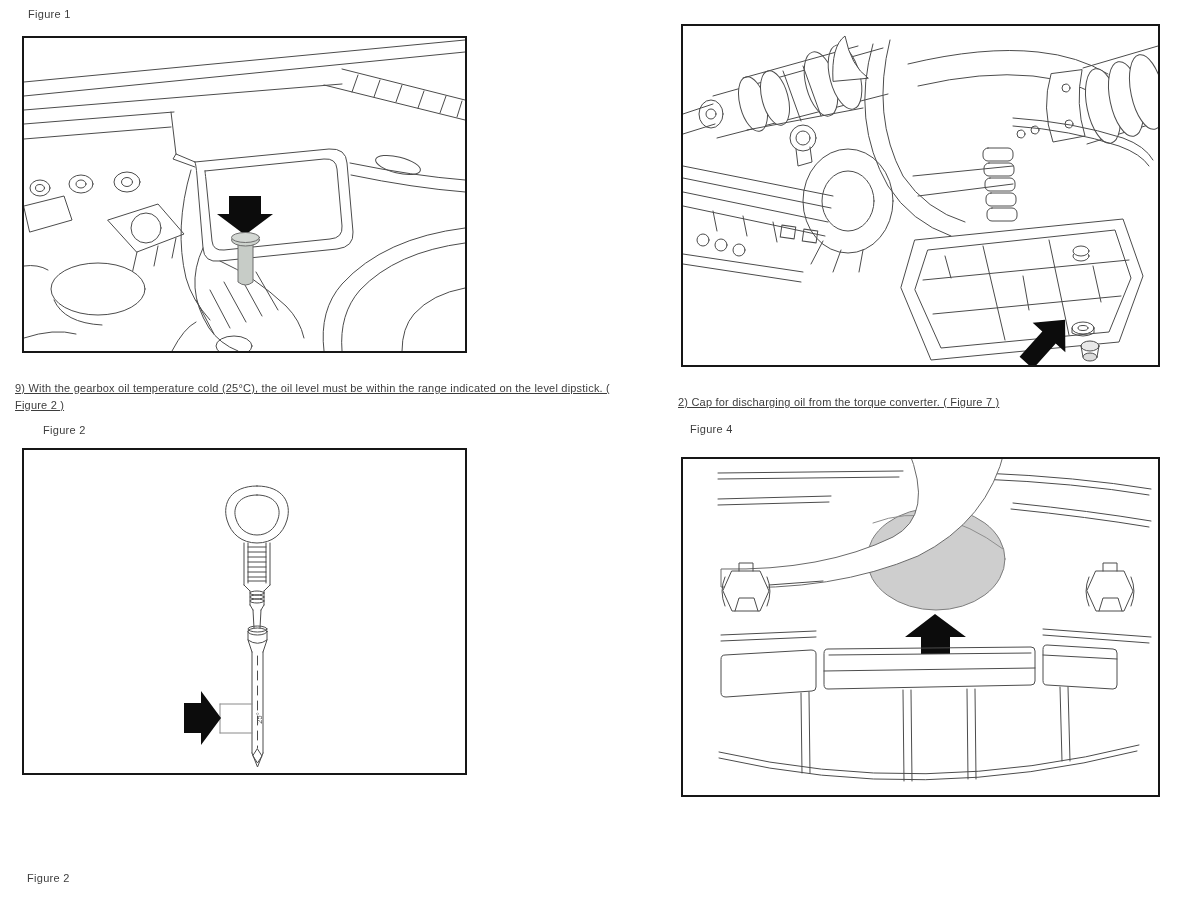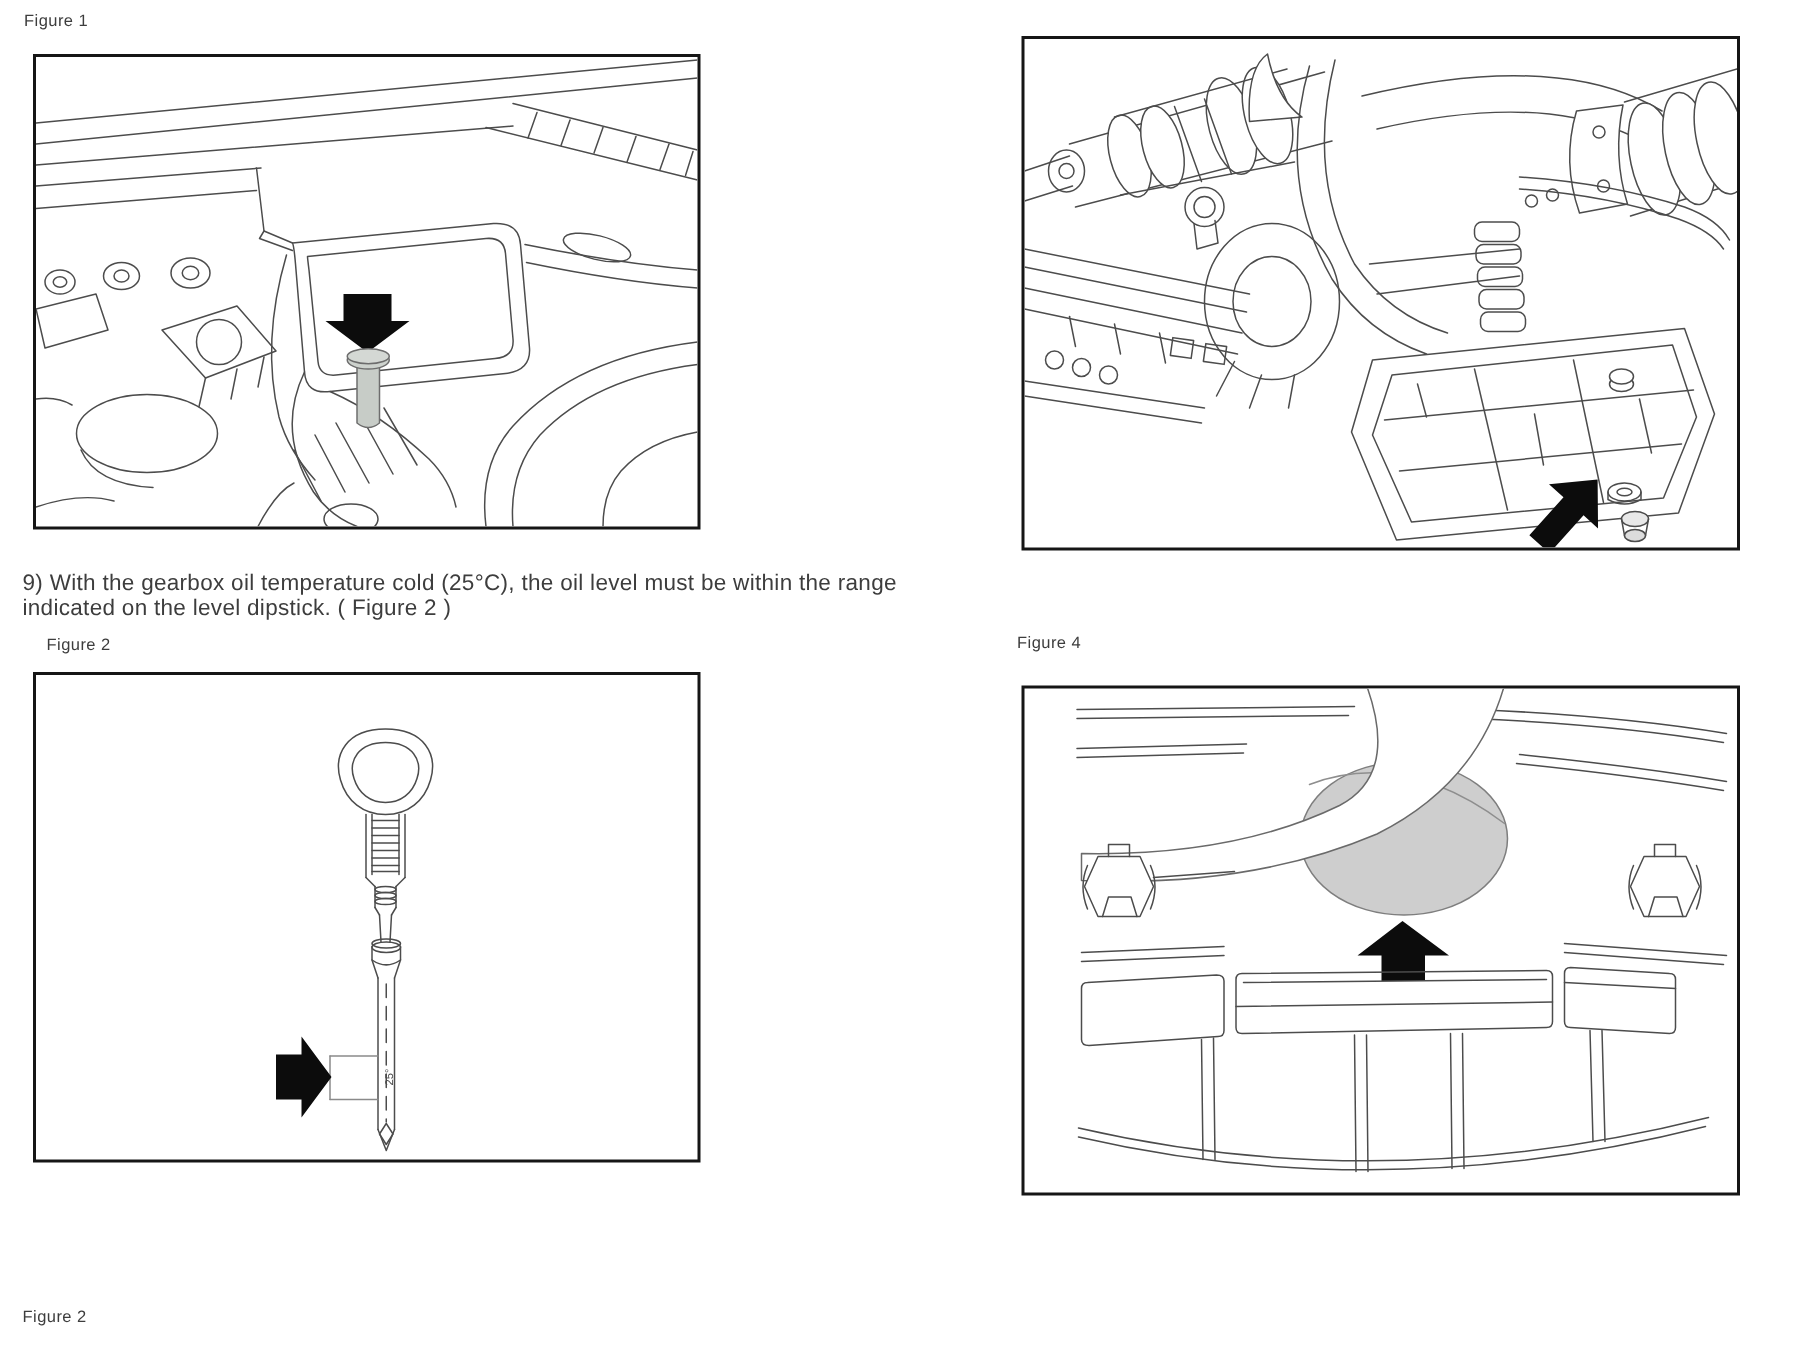--- a/index.html
+++ b/index.html
@@ -1,21 +1,21 @@
 <!DOCTYPE html>
 <html><head>
 <meta charset="utf-8">
 <style>
   html,body{margin:0;padding:0;background:#ffffff;}
   .page{
     position:relative;width:1200px;height:900px;background:#ffffff;
     font-family:"Liberation Sans", sans-serif;color:#3d3d3d;overflow:hidden;
   }
-  .fig-label{position:absolute;font-size:11px;letter-spacing:.3px;color:#3d3d3d;white-space:pre;}
-  .para{position:absolute;font-size:15px;letter-spacing:.2px;line-height:17px;color:#3d3d3d;}
+  .fig-label{position:absolute;font-size:11px;letter-spacing:.3px;color:#3d3d3d;white-space:pre;margin-left:12px;}
+  .para{position:absolute;font-size:11px;letter-spacing:.2px;line-height:17px;color:#3d3d3d;text-decoration:underline;}
   .figbox{
     position:absolute;box-sizing:border-box;border:2px solid #161616;background:#ffffff;overflow:hidden;
   }
   .art{display:block;width:100%;height:100%;}
 </style>
 </head>
 <body>
 
 <div class="page">
 
@@ -265,20 +265,21 @@
           <ellipse cx="407" cy="331" rx="7" ry="4" fill="#dcdcdc"></ellipse>
         </g>
 
         <g transform="rotate(42 362 316)">
           <polygon points="362,286 340,310 353,310 353,344 371,344 371,310 384,310" fill="#0c0c0c" stroke="none"></polygon>
         </g>
       </g>
     </svg>
   </div>
 
+  <div class="para" style="left:678px;top:394px;width:482px">2) Cap for discharging oil from the torque converter. ( Figure 7 )</div>
 
   <div class="fig-label" style="left:678px;top:423px">Figure 4</div>
 
   <div class="figbox" style="left:681px;top:457px;width:479px;height:340px">
     <svg class="art" viewBox="0 0 475 336" preserveAspectRatio="none">
       <g stroke="#4c4c4c" fill="none" stroke-width="1" stroke-linejoin="round" stroke-linecap="round">
 
         <path d="M35,14 L220,12"></path>
           <path d="M35,20 L216,18"></path>
         <path d="M300,14 Q395,18 468,30"></path>

